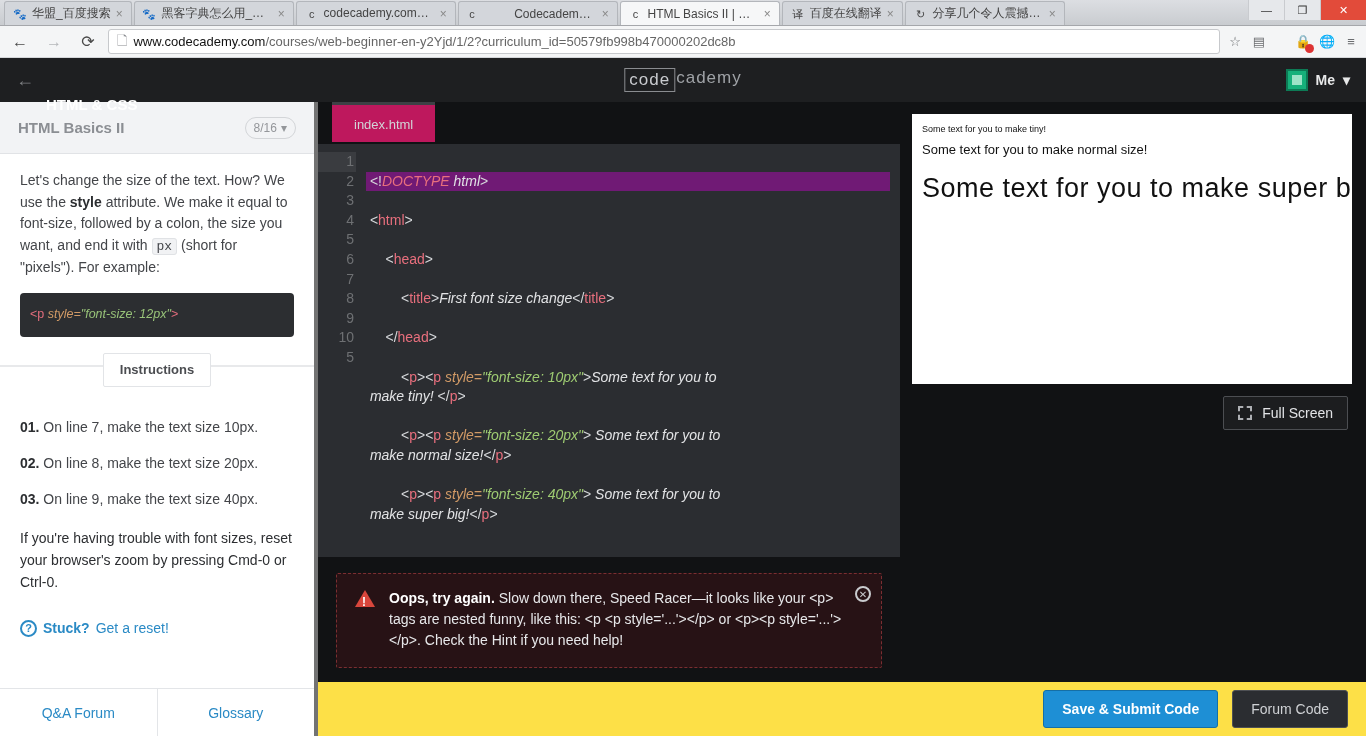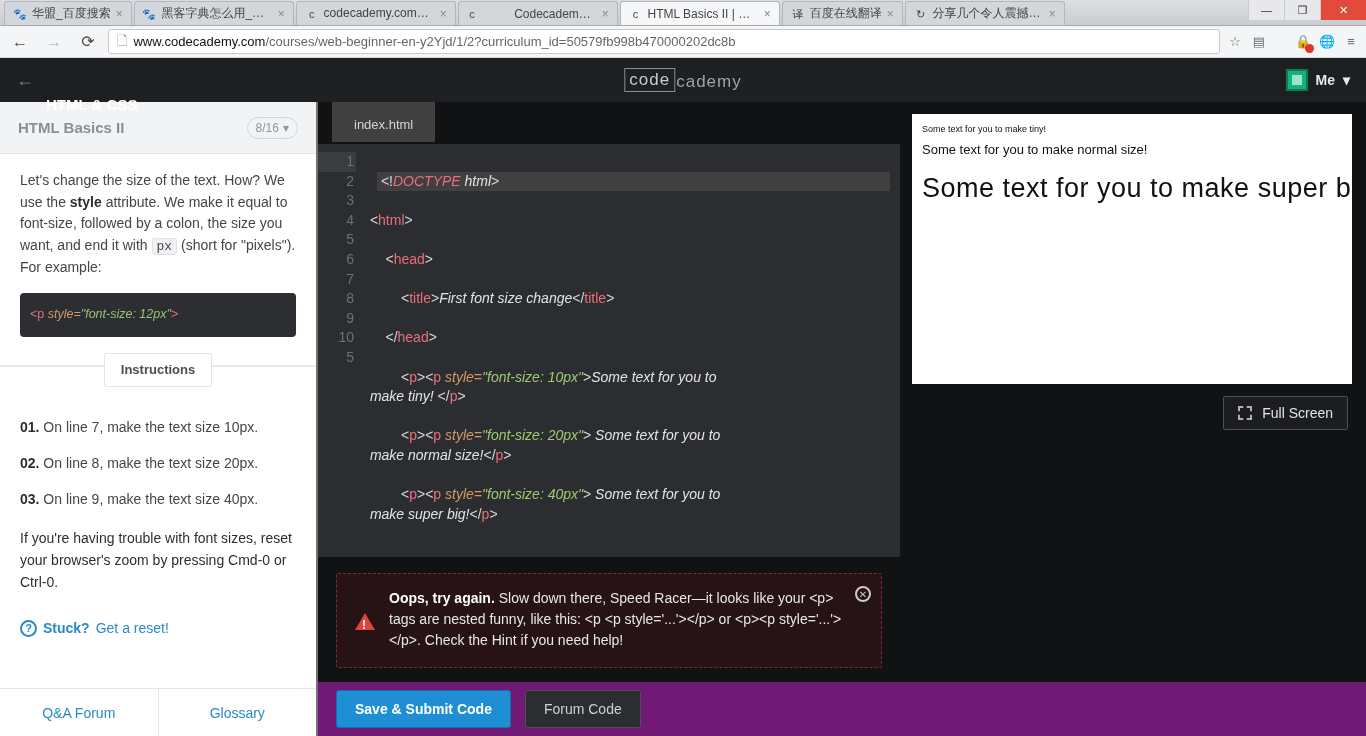--- a/index.html
+++ b/index.html
@@ -23,29 +23,29 @@
 
 .winbtns { position:absolute; top:0; right:0; display:flex; }
 .wb { width:36px; height:20px; display:flex; align-items:center; justify-content:center; font-size:11px; color:#333; background:#e6e8eb; border-left:1px solid #c9cbcf;}
 .wb.close { background:#e24b3a; color:#fff; width:46px;}
 
 
 .apphdr { height:44px; background:#1e1f21; display:flex; align-items:center; color:#fff; justify-content:space-between; padding:0 16px; position:relative; }
 .apphdr .left { display:flex; align-items:center; gap:12px; }
 .back-arrow { color:#7d7f82; font-size:18px; }
 .course-title { font-weight:bold; font-size:15px;margin-top:48px; }
-.logo { position:absolute; left:50%; transform:translateX(-50%); display:flex; align-items:flex-end; font-family:"Courier New",monospace; font-size:17px; color:#9fa2a6; letter-spacing:1px;}
+.logo { position:absolute; left:50%; transform:translateX(-50%); display:flex; align-items:flex-start; font-family:"Courier New",monospace; font-size:17px; color:#9fa2a6; letter-spacing:1px;}
 .logo .box { border:1px solid #8a8c90; padding:1px 4px; margin-right:1px; color:#c9cbcf;}
 .user { display:flex; align-items:center; gap:8px; font-size:14px; color:#e8e9ea; font-weight:bold;}
 .avatar { width:22px; height:22px; background:#16b07a; display:inline-block; border:2px solid #0d7a55; position:relative;}
 .avatar::before { content:""; position:absolute; inset:4px; background:#9de3c7;}
 
 
 .main { display:flex; height:calc(736px - 26px - 32px - 44px); }
-.sidebar { width:318px; background:#fff; border-right:2px solid #737373; display:flex; flex-direction:column; }
+.sidebar { width:318px; background:#fff; border-right:4px solid #737373; display:flex; flex-direction:column; }
 .workspace { flex:1; background:#111214; display:flex; flex-direction:column; }
 
 
 .side-hdr { height:52px; background:#f2f3f5; border-bottom:1px solid #e1e3e6; display:flex; align-items:center; justify-content:space-between; padding:0 18px;}
 .side-title { color:#8b8e93; font-weight:bold; font-size:15px;}
 .progress { border:1px solid #d3d5d8; border-radius:12px; padding:3px 8px; font-size:12px; color:#94969a; display:flex; align-items:center; gap:4px;}
 .side-body { padding:16px 20px; font-size:14px; color:#434549; line-height:1.55; overflow:auto; flex:1;}
 .side-body p { margin-bottom:14px; }
 .side-body code.inline { background:#f1f2f4; border:1px solid #e0e2e5; border-radius:3px; padding:0 4px; font-family:"Courier New",monospace; font-size:13px;}
 .side-body strong { color:#2b2d30;}
@@ -62,52 +62,52 @@
 .hint-line .ico { width:17px; height:17px; border:2px solid #2a8ac5; border-radius:50%; display:inline-flex; align-items:center; justify-content:center; font-size:11px; font-weight:bold;}
 .hint-line .strong { font-weight:bold; }
 .side-footer { height:48px; border-top:1px solid #e3e5e8; display:flex; }
 .side-footer a { flex:1; display:flex; align-items:center; justify-content:center; color:#2a8ac5; text-decoration:none; font-size:14px; border-right:1px solid #e3e5e8;}
 .side-footer a:last-child { border-right:none;}
 
 
 .ws-top { display:flex; flex:1; gap:12px; padding:0 14px 0 0; min-height:0;}
 .editor-wrap { flex:1; display:flex; flex-direction:column; min-width:0; }
 .filetab { height:42px; display:flex; align-items:flex-start;}
-.filetab .ft { background:#404040; color:#d2d4d7; padding:12px 22px 10px; font-size:13px; border-top:3px solid #3e4045; margin-left:14px;}
+.filetab .ft { background:#be185d; color:#d2d4d7; padding:12px 22px 10px; font-size:13px; border-top:3px solid #3e4045; margin-left:14px;}
 .code-area { flex:1; background:#2b2d31; display:flex; font-family:"Courier New",monospace; font-size:14px; line-height:1.4; padding:8px 0; overflow:hidden; }
 .gutter { width:48px; text-align:right; color:#6e7073; padding-right:10px;}
 .gutter div { padding:0 2px; }
 .gutter .cur { background:#3a3c40; }
 .codelines { flex:1; color:#cfd1d4; white-space:pre; padding-right:10px; }
 .codelines .l { display:block; }
-.codelines .l.cur { background:#404040;margin-left:11px; }
+.codelines .l.cur { background:#701a75; }
 .tk-doc { color:#e86f7d; font-style:italic;}
 .tk-tag { color:#e86f7d; }
 .tk-ang { color:#d6d8db; }
 .tk-attr { color:#d19a66; font-style:italic;}
 .tk-str { color:#9ecb72; font-style:italic;}
 .tk-txt { color:#e2e3e5; font-style:italic;}
 .tk-html { color:#dfe1e4; font-style:italic;}
 
 .preview-col { width:440px; display:flex; flex-direction:column; padding:12px 0 0;}
 .preview { background:#fff; flex:0 0 270px; padding:8px 10px; font-family:"Courier New",monospace; color:#111; overflow:hidden;}
 .preview .tiny { font-size:9px; margin:2px 0 8px;}
 .preview .normal { font-size:13px; margin:0 0 16px;}
 .preview .big { font-size:27px; letter-spacing:0.5px; white-space:nowrap;}
 .preview-footer { display:flex; justify-content:flex-end; padding:12px 4px 10px;}
 .fullscreen { border:1px solid #4c4e52; background:#1c1d1f; color:#e2e3e6; padding:8px 14px; font-size:14px; display:flex; gap:10px; align-items:center; border-radius:2px;}
 .fs-icon { width:14px; height:14px; border:2px dashed #aeb0b4; display:inline-block;}
 
-.errorbox { margin:16px 18px 0 18px; border:1px dashed #7b2e31; background:rgba(80,20,22,0.35); color:#e7e8ea; padding:14px 30px 16px 18px; font-size:14px; display:flex; gap:14px; border-radius:2px; position:relative; line-height:1.5; max-width:560px;align-items:center;}
+.errorbox { margin:16px 18px 0 18px; border:1px dashed #7b2e31; background:rgba(80,20,22,0.35); color:#e7e8ea; padding:14px 30px 16px 18px; font-size:14px; display:flex; gap:14px; border-radius:2px; position:relative; line-height:1.5; max-width:560px;}
 .errorbox .warn { width:0; height:0; border-left:10px solid transparent; border-right:10px solid transparent; border-bottom:17px solid #d9463c; position:relative; top:2px; flex:0 0 auto;}
 .errorbox .warn::after{ content:"!"; color:#fff; position:absolute; left:-3px; top:3px; font-size:12px; font-weight:bold;}
 .errorbox strong { color:#fff; }
 .errorbox .closeerr { position:absolute; right:10px; top:12px; width:16px; height:16px; border:2px solid #c9cbce; border-radius:50%; color:#c9cbce; font-size:10px; display:flex; align-items:center; justify-content:center;}
 
-.ws-bottom { height:56px; background:#701a75; border-top:2px solid #111214; display:flex; align-items:center; gap:14px; padding:0 18px; margin-top:12px;}
+.ws-bottom { height:56px; background:#fde047; border-top:2px solid #111214; display:flex; align-items:center; gap:14px; padding:0 18px; margin-top:12px;justify-content:flex-end;}
 .btn { padding:10px 18px; font-size:14px; border-radius:3px; border:1px solid transparent; cursor:pointer;}
 .btn-primary { background:#1e8fd5; color:#fff; font-weight:bold; border-color:#156fa6;}
 .btn-secondary { background:#2b2d31; color:#cfd1d4; border:1px solid #4e5054;}
 
 
 .frame { position:relative; }
 </style>
 </head>
 <body class="frame">
 

